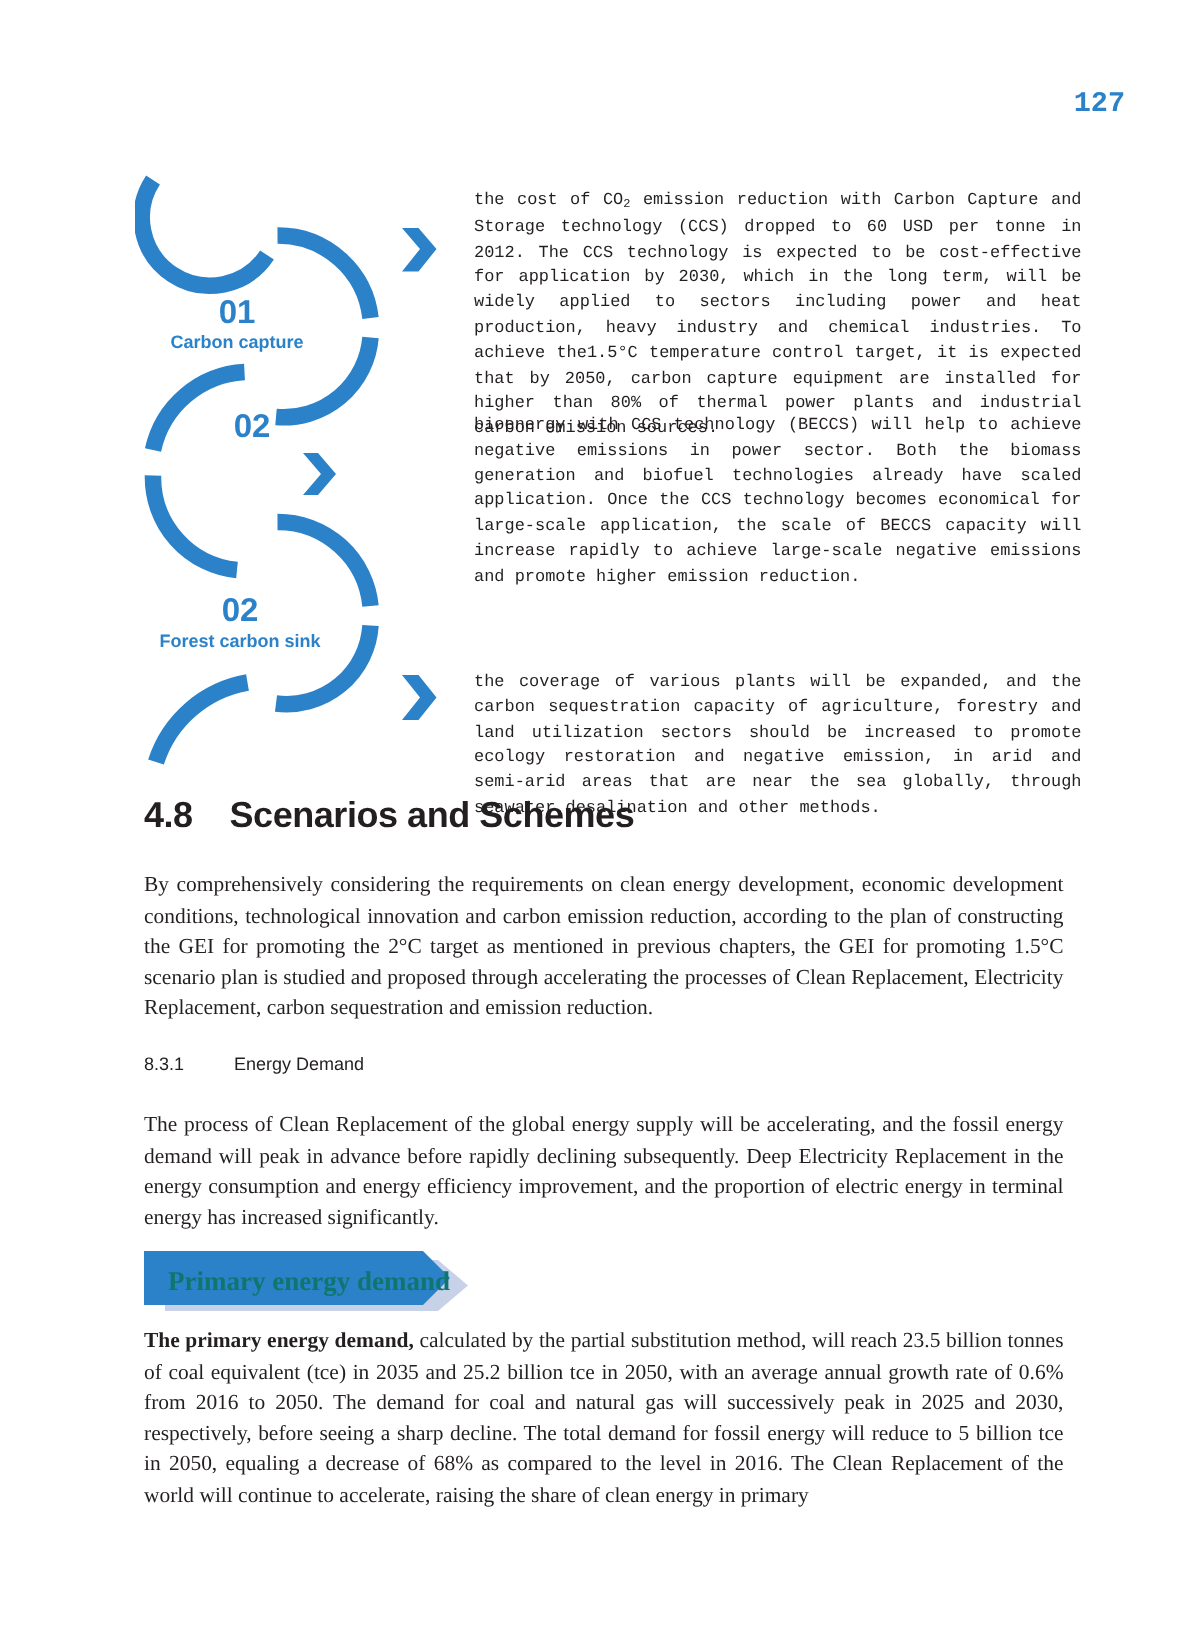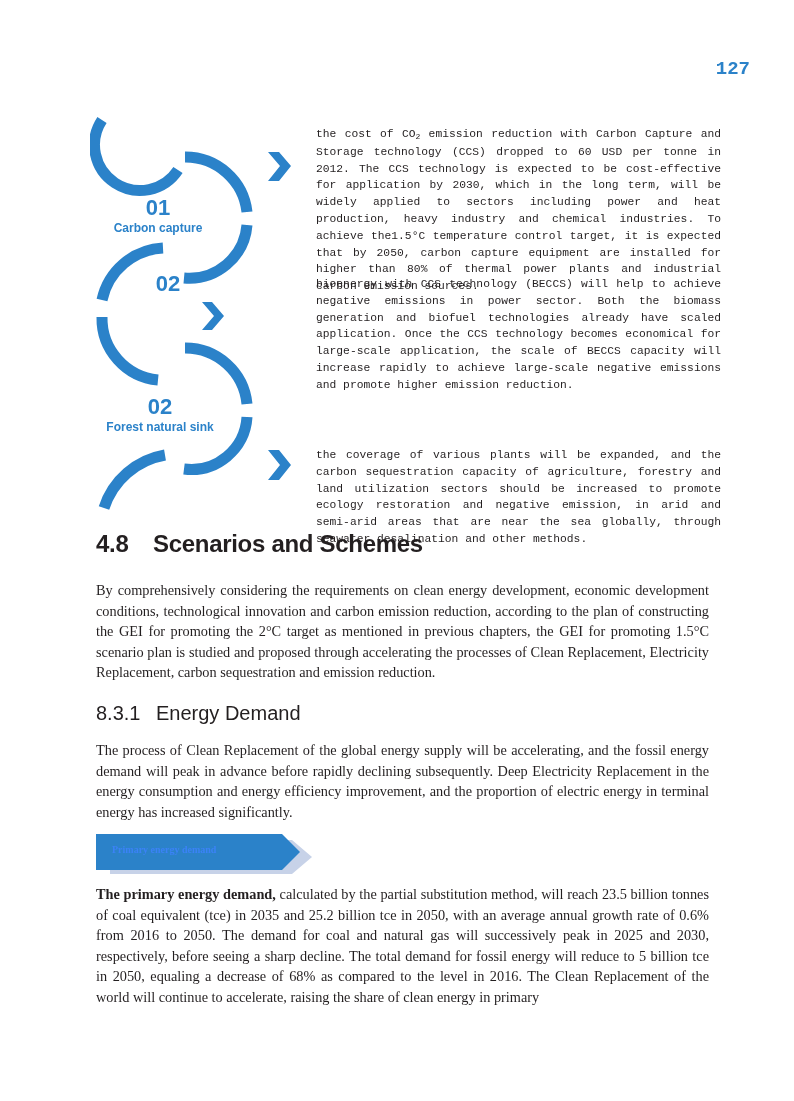--- a/index.html
+++ b/index.html
@@ -14,26 +14,26 @@
   .stage2 { left: 28px; top: 160px; width: 100px; }
   .stage3 { left: 5px; top: 283px; width: 130px; }
   .blurb { position: absolute; left: 316px; width: 405px; font-family: Liberation Mono, monospace; font-size: 11.3px; line-height: 16.8px; text-align: justify; color: #231f20; }
   .blurb1 { top: 126px; }
   .blurb2 { top: 276px; }
   .blurb3 { top: 414px; margin-top: 33px; }
   .h2 { position: absolute; left: 96px; top: 530px; font-family: "Liberation Sans", sans-serif; font-size: 24px; font-weight: bold; color: #231f20; letter-spacing: -0.3px; }
   .h2 .num { display: inline-block; width: 57px; }
   .para { position: absolute; left: 96px; width: 613px; font-size: 14.3px; line-height: 20.5px; text-align: justify; }
   .para1 { top: 580px; }
-  .h3 { position: absolute; left: 96px; top: 702px; font-family: "Liberation Sans", sans-serif; font-size: 20px; color: #231f20; }
+  .h3 { position: absolute; left: 96px; top: 702px; font-family: "Liberation Sans", sans-serif; font-size: 12px; color: #231f20; }
   .h3 .num { display: inline-block; width: 60px; }
   .para2 { top: 740px; }
   .tag { position: absolute; left: 96px; top: 834px; width: 218px; height: 40px; }
   .tag svg { position: absolute; left: 0; top: 0; }
-  .tag-label { position: absolute; left: 16px; top: 10px; font-family: "Liberation Serif", serif; font-weight: bold; font-size: 10px; color: #3b82f6; white-space: nowrap; }
+  .tag-label { position: absolute; left: 16px; top: 10px; font-family: "Liberation Serif", serif; font-weight: bold; font-size: 18px; color: #0f766e; white-space: nowrap; }
   .para3 { top: 884px; }
   .para3 b { font-weight: bold; margin-top: 16px; }
   sub { font-size: 8px; vertical-align: baseline; position: relative; top: 2px; }
 </style>
 </head>
 <body>
 
 <div class="page-number">127</div>
 
 <div class="diagram">
@@ -61,21 +61,21 @@
   </svg>
   <div class="stage-label stage1">
     <div class="stage-num">01</div>
     <div class="stage-name">Carbon capture</div>
   </div>
   <div class="stage-label stage2">
     <div class="stage-num">02</div>
   </div>
   <div class="stage-label stage3">
     <div class="stage-num">02</div>
-    <div class="stage-name">Forest natural sink</div>
+    <div class="stage-name">Forest carbon sink</div>
   </div>
 </div>
 
 <div class="blurb blurb1"><span>the cost of CO</span><sub>2</sub><span> emission reduction with Carbon Capture and Storage technology (CCS) dropped to 60 USD per tonne in 2012. The CCS technology is expected to be cost-effective for application by 2030, which in the long term, will be widely applied to sectors including power and heat production, heavy industry and chemical industries. To achieve the1.5°C temperature control target, it is expected that by 2050, carbon capture equipment are installed for higher than 80% of thermal power plants and industrial carbon emission sources.</span></div>
 <div class="blurb blurb2">bioenergy with CCS technology (BECCS) will help to achieve negative emissions in power sector. Both the biomass generation and biofuel technologies already have scaled application. Once the CCS technology becomes economical for large-scale application, the scale of BECCS capacity will increase rapidly to achieve large-scale negative emissions and promote higher emission reduction.</div>
 <div class="blurb blurb3">the coverage of various plants will be expanded, and the carbon sequestration capacity of agriculture, forestry and land utilization sectors should be increased to promote ecology restoration and negative emission, in arid and semi-arid areas that are near the sea globally, through seawater desalination and other methods.</div>
 
 <div class="h2"><span class="num">4.8</span><span>Scenarios and Schemes</span></div>
 
 <div class="para para1">By comprehensively considering the requirements on clean energy development, economic development conditions, technological innovation and carbon emission reduction, according to the plan of constructing the GEI for promoting the 2°C target as mentioned in previous chapters, the GEI for promoting 1.5°C scenario plan is studied and proposed through accelerating the processes of Clean Replacement, Electricity Replacement, carbon sequestration and emission reduction.</div>

